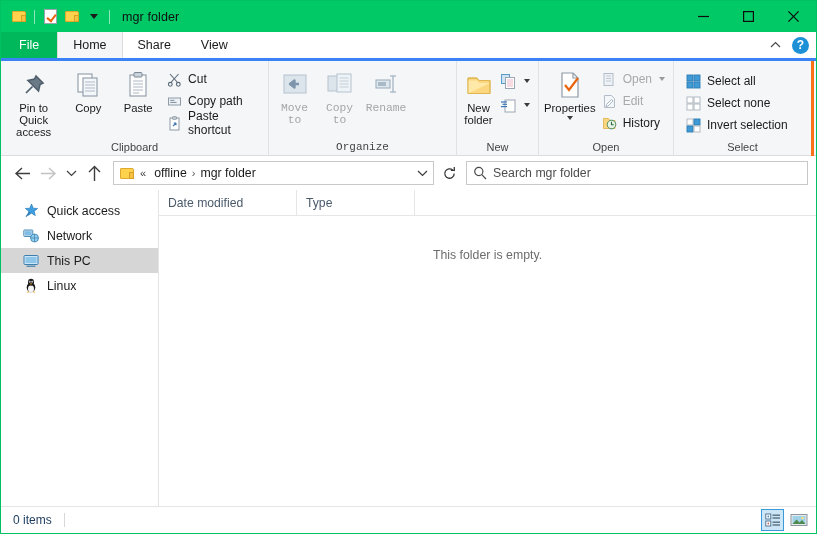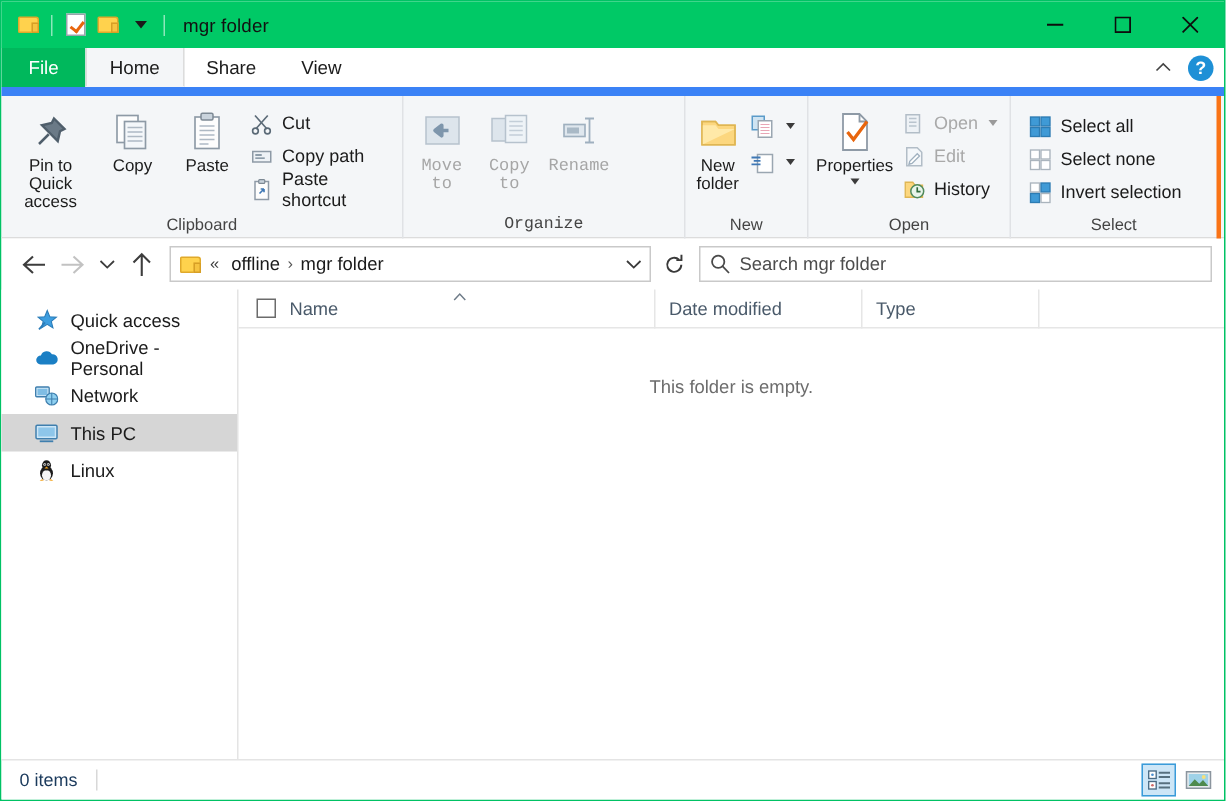--- a/index.html
+++ b/index.html
@@ -102,21 +102,21 @@
   .wc svg { display: block; }
 
   
   .tabrow {
     height: 26px;
     background: #fff;
     display: flex;
     align-items: stretch;
     flex: 0 0 auto;
     position: relative;
-    border-bottom: 6px solid #3b82f6;
+    border-bottom: 3px solid #3b82f6;
   }
   .tab {
     display: flex; align-items: center;
     padding: 0 15px;
     font-size: 12.5px;
     color: #1b1b1b;
     height: 26px;
     box-sizing: border-box;
   }
   .tab-file {
@@ -769,28 +769,20 @@
 
     <div class="sidebar">
       <div class="nav-item">
         <span class="nav-ic">
           <svg width="15" height="15" viewBox="0 0 15 15">
             <path d="M7.5 1 L9.2 5.2 L13.6 5.5 L10.2 8.3 L11.3 12.6 L7.5 10.2 L3.7 12.6 L4.8 8.3 L1.4 5.5 L5.8 5.2 Z" fill="#3d9ee0" stroke="#2b7cb8" stroke-width="0.7"></path>
             <line x1="6" y1="9" x2="2" y2="13.6" stroke="#2b7cb8" stroke-width="1.2"></line>
           </svg>
         </span>
         <span>Quick access</span>
-      </div>
-      <div class="nav-item">
-        <span class="nav-ic">
-          <svg width="16" height="13" viewBox="0 0 16 13">
-            <path d="M4 11 a3 3 0 0 1 0.3 -6 a4 4 0 0 1 7.3 -0.8 a2.8 2.8 0 0 1 0.9 6.8 Z" fill="#1b7fc4"></path>
-          </svg>
-        </span>
-        <span>OneDrive - Personal</span>
       </div>
       <div class="nav-item">
         <span class="nav-ic">
           <svg width="16" height="14" viewBox="0 0 16 14">
             <rect x="0.8" y="1" width="9" height="6.5" rx="0.7" fill="#cde6f7" stroke="#3f7fae" stroke-width="0.9"></rect>
             <rect x="2" y="2.2" width="6.6" height="4.2" fill="#7fbde4"></rect>
             <ellipse cx="11.5" cy="9" rx="4" ry="4" fill="#8fd0f0" stroke="#3f7fae" stroke-width="0.8"></ellipse>
             <path d="M7.5 9 h8 M11.5 5 v8" stroke="#3f7fae" stroke-width="0.7" fill="none"></path>
           </svg>
         </span>
@@ -820,29 +812,20 @@
             <path d="M4.2 13.3 L2.4 14.6 L5.2 14.4 Z" fill="#f2a31e"></path>
             <path d="M9.8 13.3 L11.6 14.6 L8.8 14.4 Z" fill="#f2a31e"></path>
           </svg>
         </span>
         <span>Linux</span>
       </div>
     </div>
 
     <div class="content">
       <div class="colhead">
-        <div class="ch ch-name">
-          <span class="hdr-check"></span>
-          <span>Name</span>
-          <span class="sort-caret">
-            <svg width="9" height="6" viewBox="0 0 9 6">
-                <polyline points="0.8,5 4.5,1 8.2,5" fill="none" stroke="currentColor" stroke-width="1"></polyline>
-              </svg>
-          </span>
-        </div>
         <div class="ch ch-date">Date modified</div>
         <div class="ch ch-type">Type</div>
         <div class="ch ch-last"></div>
       </div>
       <div class="filearea">
         <div class="empty-msg">This folder is empty.</div>
       </div>
     </div>
   </div>
 

